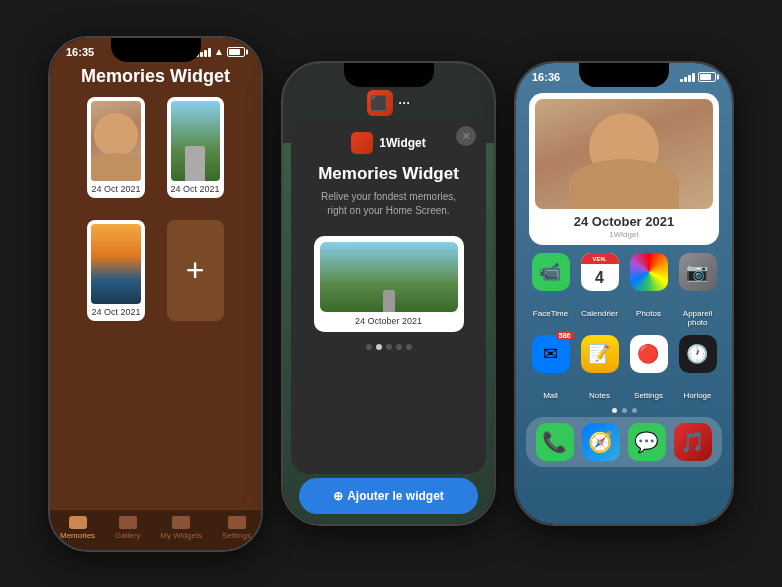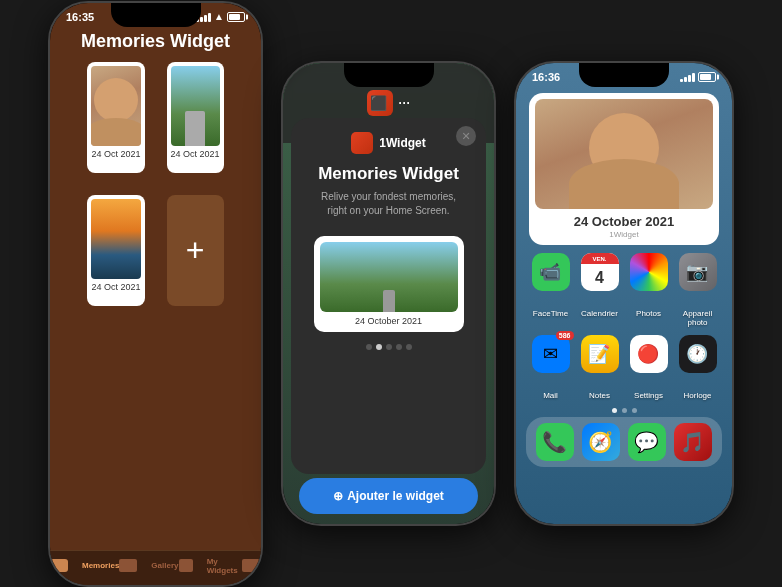--- a/index.html
+++ b/index.html
@@ -17,21 +17,21 @@
 
     
     .phone {
       border-radius: 40px;
       overflow: hidden;
       position: relative;
       box-shadow: 0 8px 32px rgba(0,0,0,0.7);
       border: 2px solid #444;
       background: #000;
     }
-    .phone-1 { width: 215px; height: 586px; }
+    .phone-1 { width: 215px; height: 516px; }
     .phone-2 { width: 215px; height: 465px; }
     .phone-3 { width: 220px; height: 465px; }
 
     
     .notch {
       position: absolute;
       top: 0; left: 50%;
       transform: translateX(-50%);
       width: 90px; height: 24px;
       background: #000;
@@ -172,26 +172,25 @@
     .p1-tabbar {
       width: 100%;
       background: #3d2010;
       display: flex;
       justify-content: space-around;
       padding: 6px 0 10px;
       border-top: 1px solid #5a3820;
     }
     .p1-tab {
       display: flex;
-      flex-direction: row;
-      align-items: center;
-      gap: 14px;
+      flex-direction: column;
+      align-items: center;
+      gap: 2px;
       color: #a06040;
       font-size: 8px;
-      font-weight: bold;
     }
     .p1-tab.active { color: #f0a060; }
     .p1-tab-icon {
       width: 18px;
       height: 14px;
       background: currentColor;
       border-radius: 2px;
       opacity: 0.8;
     }
 

